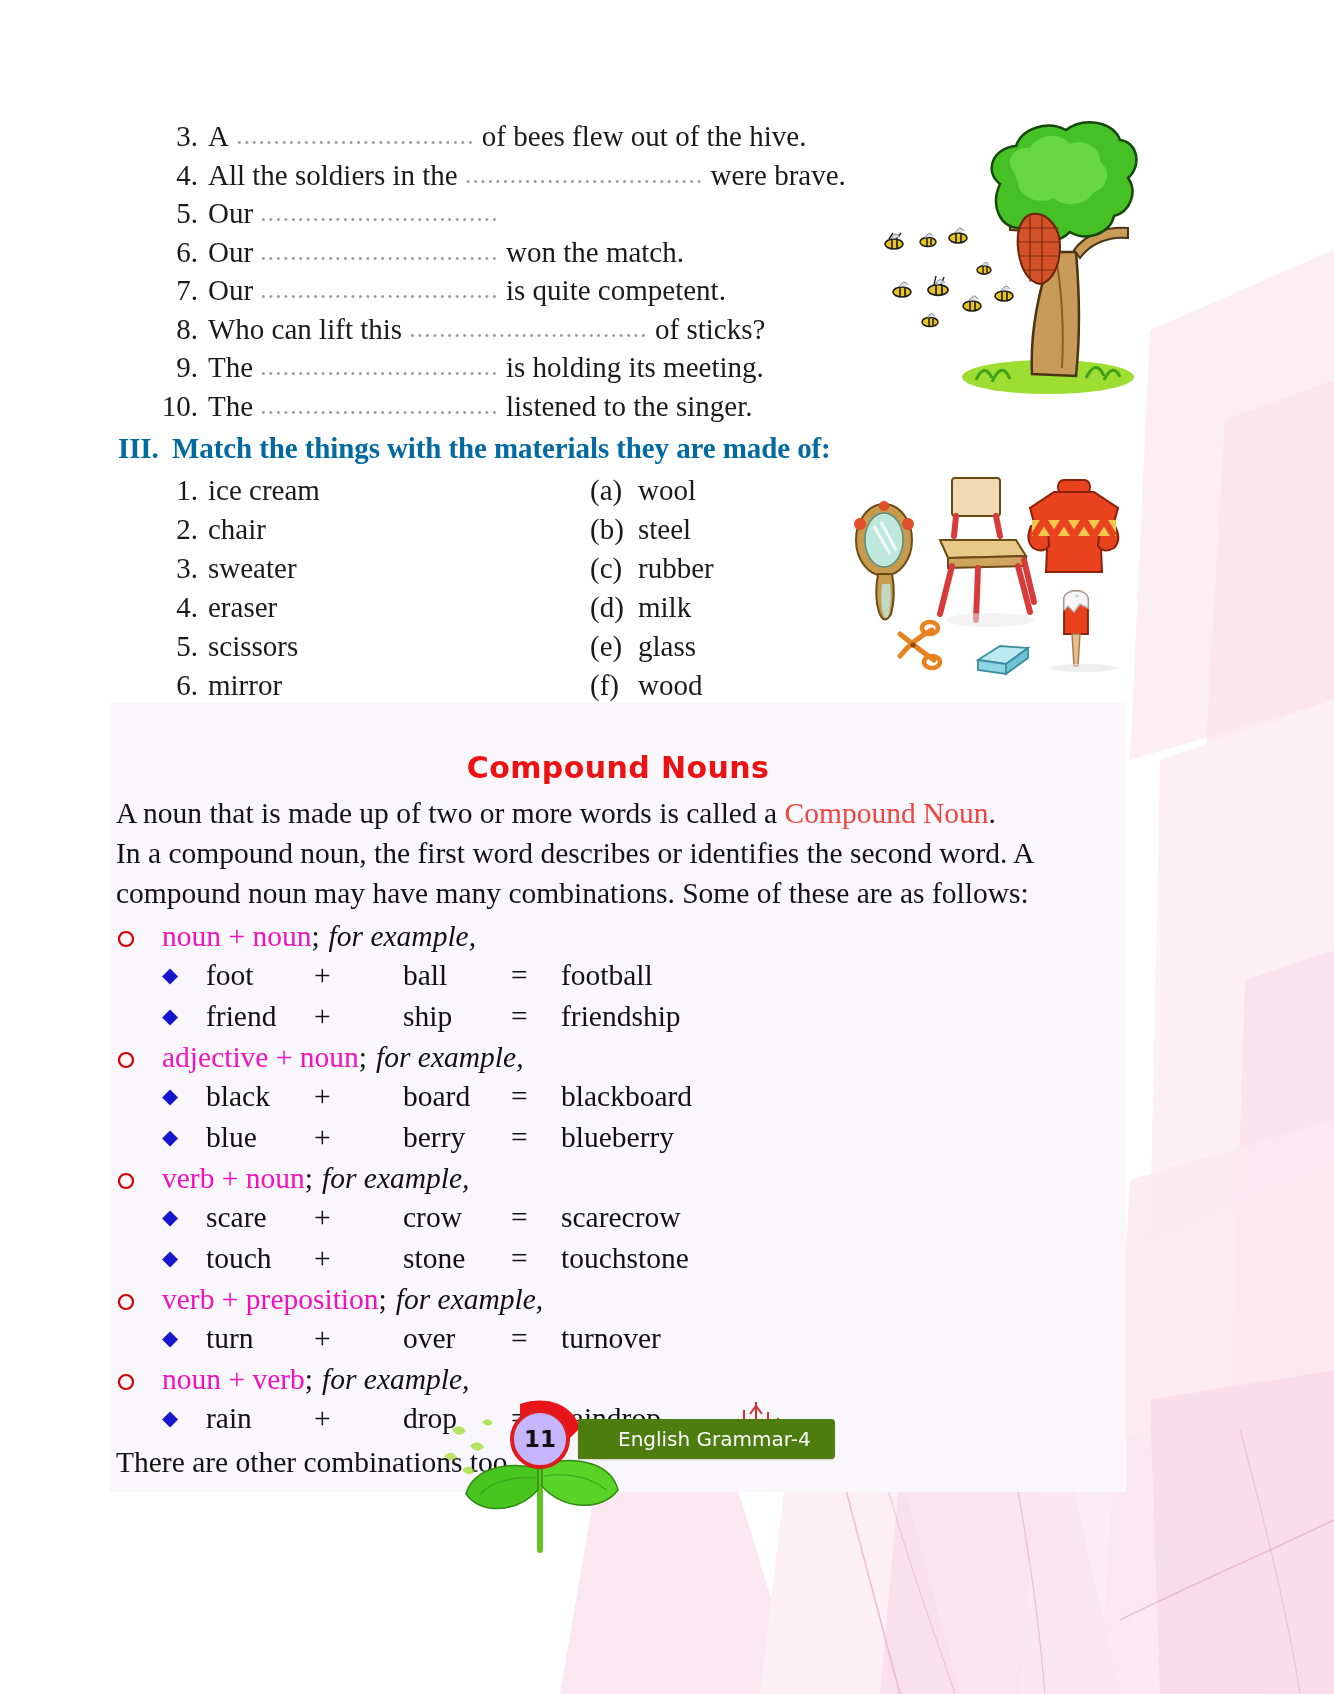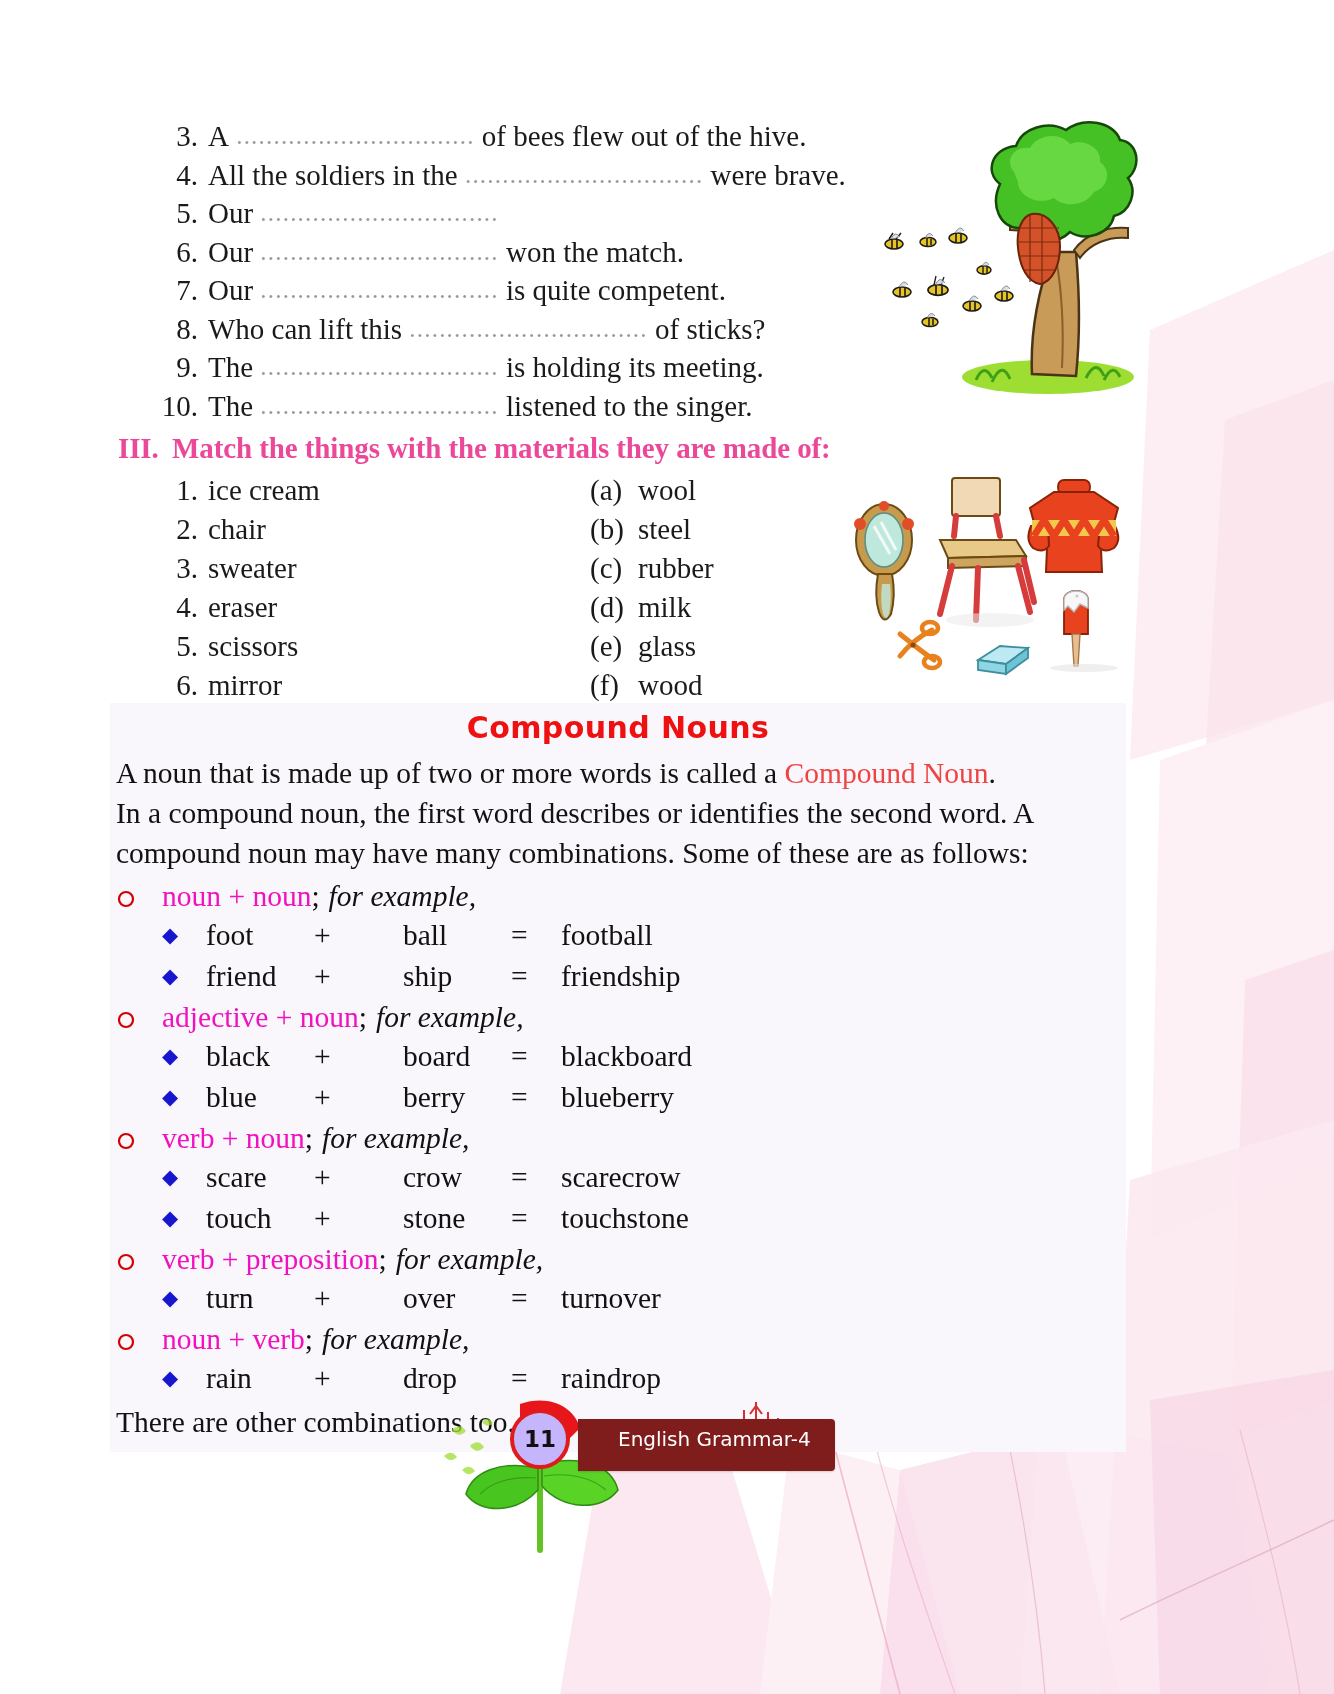--- a/index.html
+++ b/index.html
@@ -57,21 +57,21 @@
     top: -2px;
   }
 
   
   .sec-head {
     position: absolute;
     left: 118px;
     top: 432px;
     font-size: 29px;
     font-weight: bold;
-    color: #ec4899;
+    color: #0369a1;
     letter-spacing: -0.1px;
   }
   .sec-head .rn { display: inline-block; width: 54px; }
 
   
   .match-wrap { position: absolute; left: 150px; top: 471px; width: 730px; }
   .match-row {
     display: flex;
     font-size: 29px;
     line-height: 39px;
@@ -93,20 +93,21 @@
   }
   .cn-title {
     text-align: center;
     color: #ee1111;
     font-weight: bold;
     font-size: 30px;
     letter-spacing: 0.4px;
     padding-top: 7px;
     padding-bottom: 2px;
     font-family: "DejaVu Sans", "Liberation Sans", sans-serif;
+    margin-top: 40px;
   }
   .cn-para {
     font-size: 29.5px;
     line-height: 40px;
     color: #121212;
     padding: 0 4px 0 6px;
   }
   .cn-para.p1 { margin-top: 6px; }
   .cn-para.p2 { }
   .magenta { color: #ef4444; }
@@ -184,27 +185,27 @@
     font-weight: bold;
     font-size: 23px;
     color: #111;
     z-index: 6;
   }
   .book-banner {
     position: absolute;
     left: 578px;
     top: 1419px;
     height: 40px;
-    background: #7f1d1d;
+    background: #4d7c0f;
     color: #ffffff;
     font-family: "DejaVu Sans", "Liberation Sans", sans-serif;
     font-size: 20px;
     display: flex;
     align-items: center;
-    padding: 0 24px 12px 40px;
+    padding: 0 24px 0 40px;
     border-radius: 0 4px 4px 0;
     z-index: 5;
     box-shadow: 0 1px 2px rgba(0,0,0,0.15);
   }
 </style>
 </head>
 <body>
 
 <div id="page">
 

